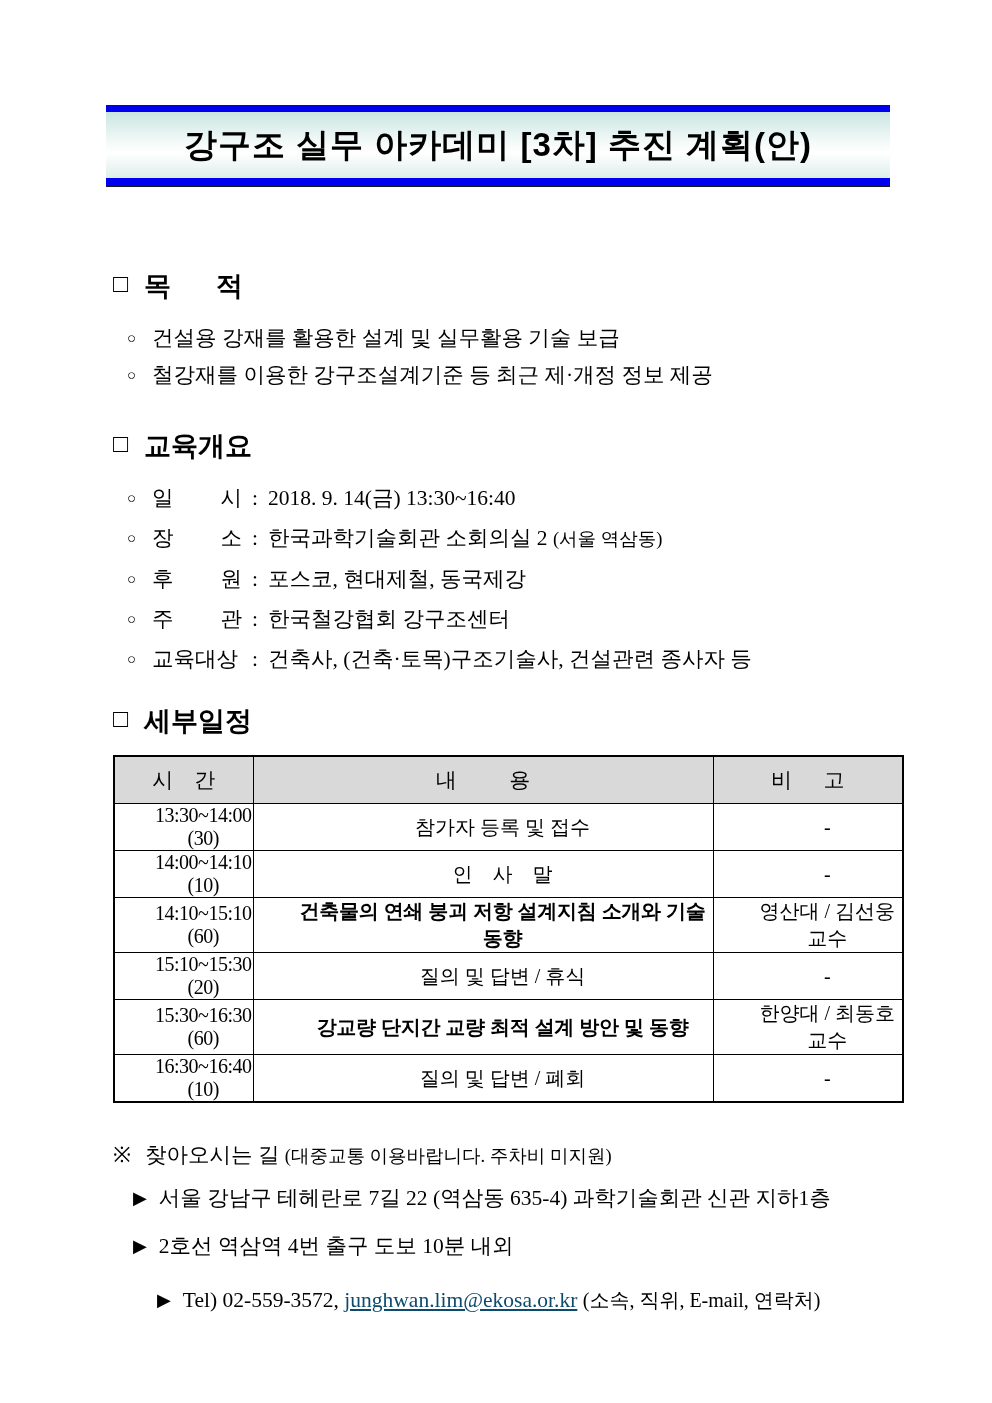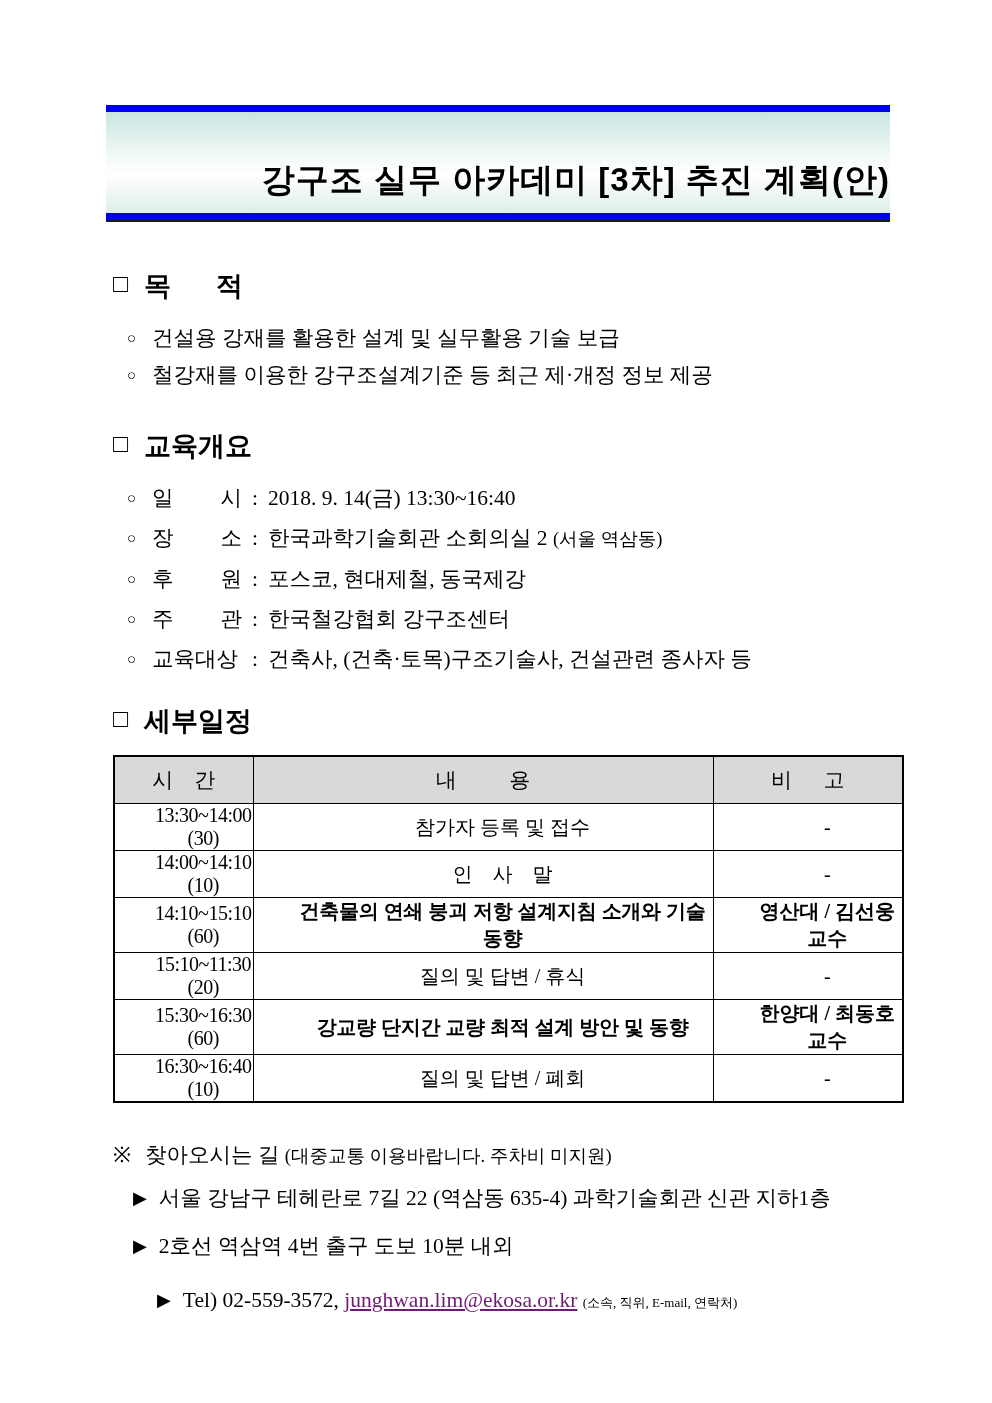--- a/index.html
+++ b/index.html
@@ -4,23 +4,23 @@
 <style>
   html,body{margin:0;padding:0;background:#ffffff;}
   .page{position:relative;width:992px;height:1403px;background:#ffffff;
         font-family:"Liberation Serif",serif;color:#000;overflow:hidden;}
 
   
   .banner{position:absolute;left:106px;top:105px;width:784px;
           border-top:7px solid #0000f0;border-bottom:7px solid #0000f0;
           background:linear-gradient(180deg,#c9e5e1 0%,#f3faf8 45%,#ffffff 62%,#ddeeea 100%);
           box-shadow:0 2px 0 #1a1a1a;}
-  .banner-title{height:66px;line-height:66px;text-align:right;
+  .banner-title{height:66px;line-height:66px;text-align:center;
           font-family:"Liberation Sans",sans-serif;font-weight:bold;
-          font-size:33px;letter-spacing:1px;margin-top:35px;}
+          font-size:33px;letter-spacing:1px;}
 
   
   .content{position:absolute;left:113px;top:0;width:792px;}
 
   .section-h{display:flex;align-items:center;gap:16px;
           font-family:"Liberation Sans",sans-serif;font-weight:bold;font-size:27px;}
   .section-h .sq{font-family:"Liberation Serif",serif;font-weight:normal;
           font-size:25px;position:relative;top:-2px;}
   .pre{white-space:pre;text-align:right;}
 
@@ -44,33 +44,33 @@
   table.sched th,table.sched td{border:1px solid #000;padding:0;}
   table.sched th{background:#d9d9d9;height:46px;font-weight:normal;
           font-size:21px;text-align:center;white-space:pre;}
   table.sched td{height:46px;text-align:center;font-size:20px;padding-left:39px;}
   .col-time{width:139px;}
   .col-content{width:460px;}
   .col-note{width:190px;}
   td.time-cell{font-size:17.5px;letter-spacing:-0.5px;}
   td.bold-cell{font-family:"Liberation Sans",sans-serif;font-weight:bold;
           font-size:19px;letter-spacing:-0.3px;}
-  td.note-cell{font-size:18px;font-weight:bold;}
+  td.note-cell{font-size:18px;}
   td.pre{white-space:pre;}
 
   
   .note-h{margin-top:36px;font-size:21.5px;}
   .note-h .ref{margin-right:14px;}
   .note-h .small{font-size:18.5px;}
   .app-h{margin-top:36px;}
   .sub-item{margin-top:10px;padding-left:20px;font-size:21.5px;line-height:38px;white-space:nowrap;}
   .sub-item .arrow{font-size:18px;margin-right:12px;vertical-align:1px;}
   .tel-item{padding-left:44px;margin-top:16px;}
-  .email-link{color:#701a75;text-decoration:underline;}
-  .small{font-size:13px;}
+  .email-link{color:#0c4a6e;text-decoration:underline;}
+  .small{font-size:20px;}
 </style>
 </head>
 <body>
 
 <div class="page">
 
   <div class="banner">
     <div class="banner-title">강구조 실무 아카데미 [3차] 추진 계획(안)</div>
   </div>
 
@@ -139,21 +139,21 @@
           <td class="time-cell">14:00~14:10 (10)</td>
           <td class="pre">인    사    말</td>
           <td>-</td>
         </tr>
         <tr>
           <td class="time-cell">14:10~15:10 (60)</td>
           <td class="bold-cell">건축물의 연쇄 붕괴 저항 설계지침 소개와 기술 동향</td>
           <td class="note-cell">영산대 / 김선웅 교수</td>
         </tr>
         <tr>
-          <td class="time-cell">15:10~11:30 (20)</td>
+          <td class="time-cell">15:10~15:30 (20)</td>
           <td>질의 및 답변 / 휴식</td>
           <td>-</td>
         </tr>
         <tr>
           <td class="time-cell">15:30~16:30 (60)</td>
           <td class="bold-cell">강교량 단지간 교량 최적 설계 방안 및 동향</td>
           <td class="note-cell">한양대 / 최동호 교수</td>
         </tr>
         <tr>
           <td class="time-cell">16:30~16:40 (10)</td>

